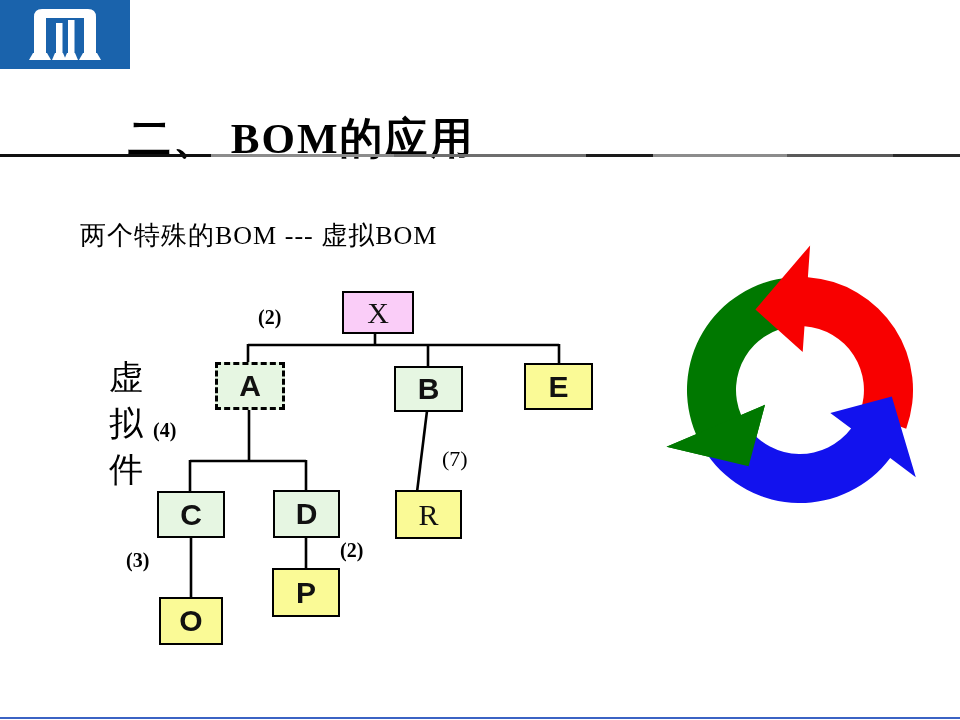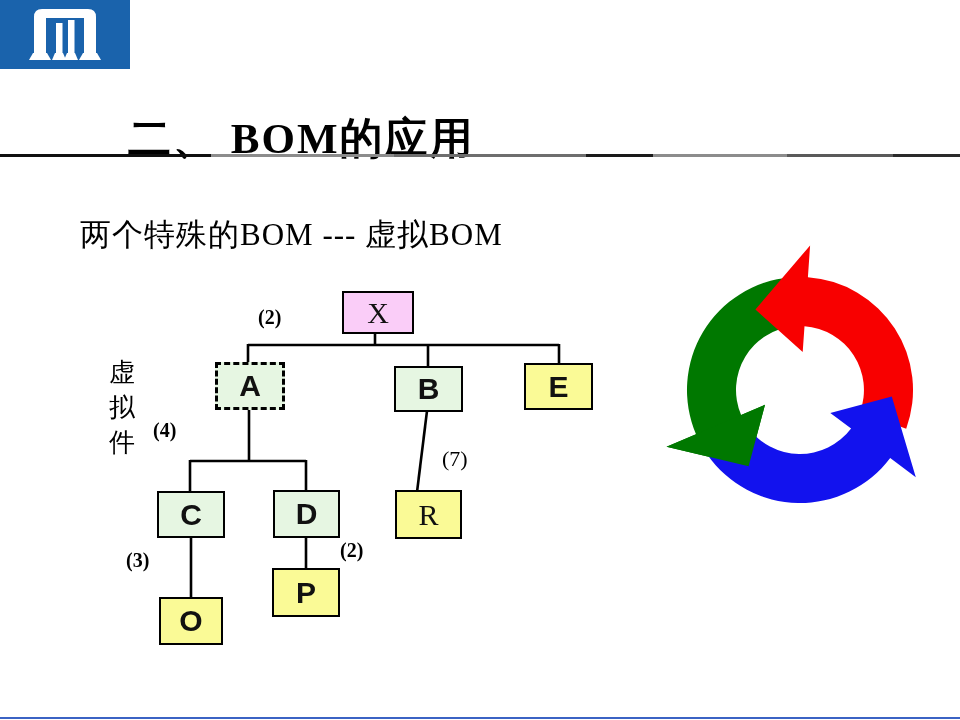--- a/index.html
+++ b/index.html
@@ -10,21 +10,21 @@
   
   .logo{left:0;top:0;width:130px;height:69px;}
   .logo svg{display:block;}
   .slide-title{left:128px;top:68px;width:600px;height:64px;
                font-size:43px;font-weight:700;color:#000;letter-spacing:2px;
                display:flex;align-items:center;margin-top:39px;}
   .title-rule{left:0;top:154px;width:960px;height:3px;
      background:linear-gradient(90deg,#101010 0%,#101010 22%,#8c8c8c 22%,#8c8c8c 41%,
         #6e6e6e 41%,#6e6e6e 61%,#1a1a1a 61%,#1a1a1a 68%,#8c8c8c 68%,#8c8c8c 82%,
         #5a5a5a 82%,#5a5a5a 93%,#2a2a2a 93%,#2a2a2a 100%);}
-  .subtitle{left:80px;top:210px;width:620px;height:50px;font-size:31px;color:#000;
+  .subtitle{left:80px;top:210px;width:620px;height:50px;font-size:26px;color:#000;
             display:flex;align-items:center;letter-spacing:1px;}
   .bottom-rule{left:0;top:717px;width:960px;height:2px;background:#3b63c4;}
 
   
   .tree-lines{left:0;top:0;width:960px;height:720px;pointer-events:none;}
   .node{border:2.5px solid #000;display:flex;align-items:center;justify-content:center;
         box-sizing:border-box;background:#fff;}
   .lbl-sans{font-family:"Liberation Sans","DejaVu Sans",sans-serif;font-weight:700;font-size:30px;color:#111;}
   .lbl-serif{font-family:"Liberation Serif","DejaVu Serif",serif;font-weight:400;font-size:30px;color:#111;}
   .nX{left:342px;top:291px;width:72px;height:43px;}
@@ -36,21 +36,21 @@
   .nR{left:395px;top:490px;width:67px;height:49px;}
   .nP{left:272px;top:568px;width:68px;height:49px;}
   .nO{left:159px;top:597px;width:64px;height:48px;}
 
   .qty{font-size:20px;font-weight:700;color:#000;}
   .qty-xa{left:258px;top:306px;}
   .qty-ac{left:153px;top:419px;}
   .qty-br{left:442px;top:446px;font-weight:400;font-size:22px;}
   .qty-co{left:126px;top:549px;}
   .qty-dp{left:340px;top:539px;}
-  .virtual-part{left:109px;top:355px;font-size:26px;color:#000;}
+  .virtual-part{left:109px;top:355px;font-size:34px;color:#000;}
 
   
   .cycle{left:655px;top:245px;width:290px;height:290px;}
 </style>
 </head>
 <body>
 
 <div class="abs logo" style="background-color: rgb(26, 99, 172);">
   <svg width="130" height="69" viewBox="0 0 130 69">
     <g fill="#ffffff">

